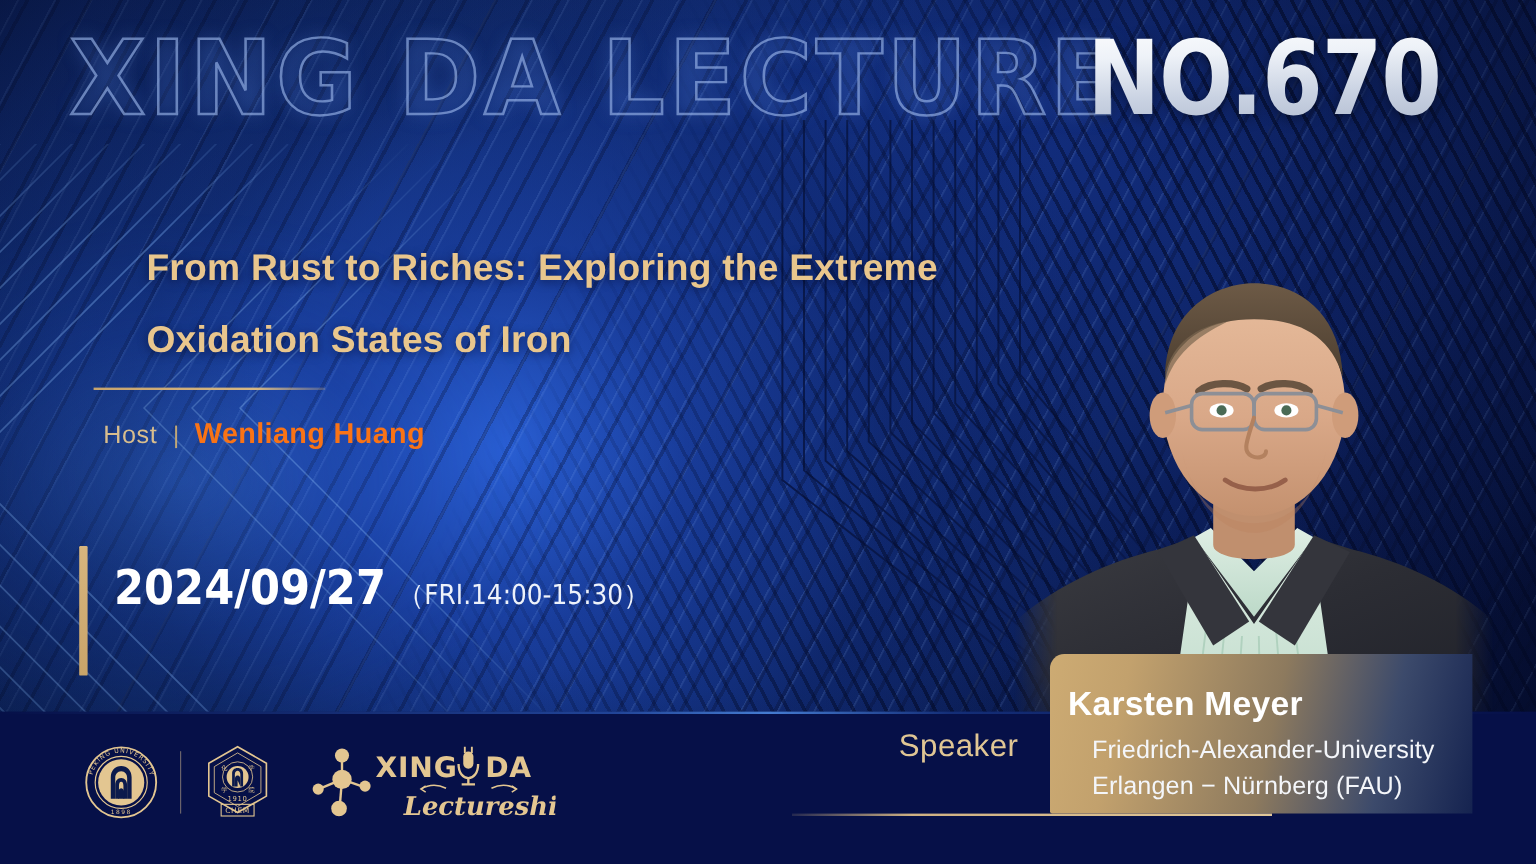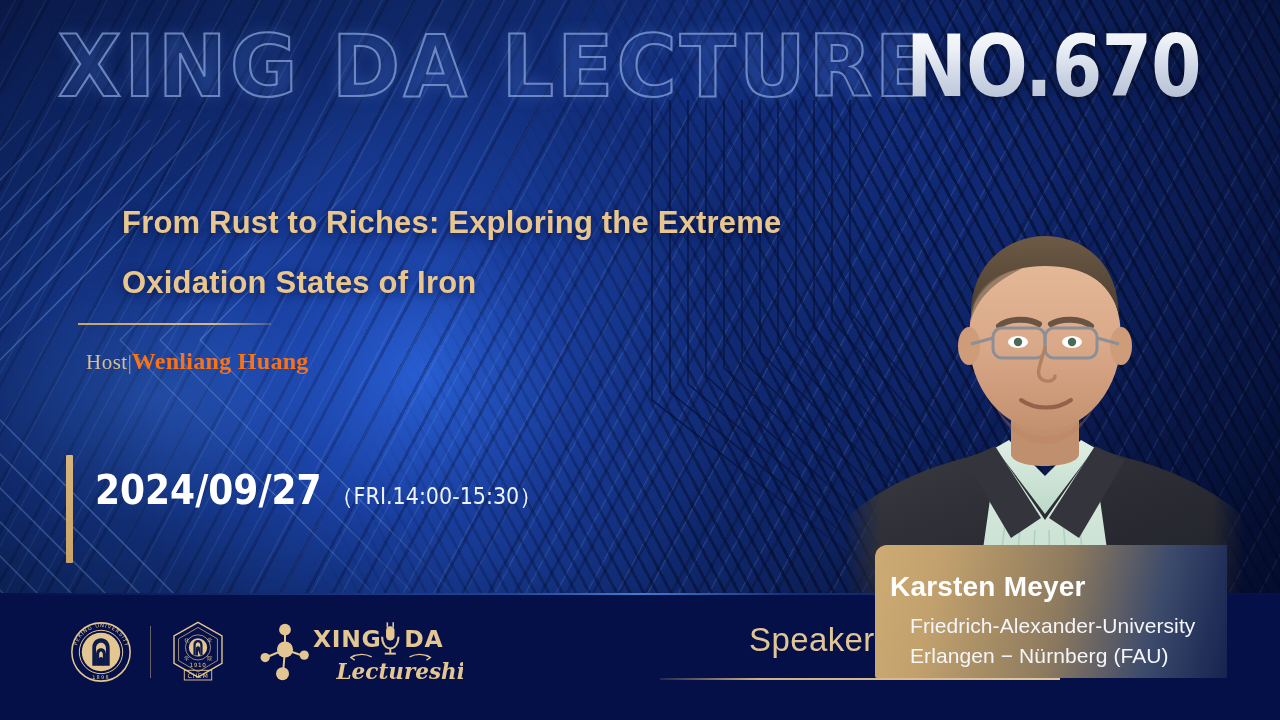--- a/index.html
+++ b/index.html
@@ -96,21 +96,21 @@
     position:absolute;left:78px;top:193px;width:840px;
     color:#e9c68d;font-size:31px;font-weight:700;line-height:1.95;
     letter-spacing:.2px;
     text-shadow:0 2px 8px rgba(2,10,40,.55);
     margin-left:44px;
   }
   .divider{
     position:absolute;left:78px;top:323px;width:193px;height:1.5px;
     background:linear-gradient(90deg,#c7a46d 0%, #d6b784 70%, rgba(214,183,132,0.25) 100%);
   }
-  .hostline{position:absolute;left:86px;top:348px;display:flex;align-items:baseline;font-family:Liberation Serif, serif;}
+  .hostline{position:absolute;left:86px;top:348px;display:flex;align-items:baseline;gap:13px;}
   .host-label{color:#d8bd8d;font-size:21px;font-weight:400;letter-spacing:.5px;}
   .host-sep{color:#c0a777;font-size:20px;}
   .host-name{color:#f97316;font-size:24px;font-weight:700;letter-spacing:.3px;text-align:right;}
 
   .datebox{position:absolute;left:66px;top:455px;display:flex;}
   .datebar{width:7px;height:108px;background:linear-gradient(180deg,#d7b57e 0%,#c9a469 100%);border-radius:1px;}
   .datecol{margin-left:22px;}
   .date-row{display:flex;align-items:baseline;}
   .date-main{color:#ffffff;font-size:40px;font-weight:700;letter-spacing:0px;
              font-family:"DejaVu Sans Condensed","Liberation Sans",sans-serif;margin-top:12px;}
@@ -134,21 +134,21 @@
   .bottombar{position:absolute;left:0;top:593px;width:1280px;height:127px;background:#061048;}
   .bottombar-top{position:absolute;left:0;top:593px;width:1280px;height:2px;
     background:linear-gradient(90deg,rgba(30,70,170,0) 0%,rgba(60,120,230,.5) 40%,rgba(90,160,255,.75) 50%,rgba(40,90,190,.4) 62%,rgba(20,50,140,0) 100%);}
 
   .logos{position:absolute;left:70px;top:620px;display:flex;align-items:center;gap:0;}
   .logo-sep{width:1px;height:52px;background:rgba(226,200,150,.45);margin:0 18px;}
   .xd-logo{display:flex;align-items:center;margin-left:30px;}
 
   
   .speaker-label{
-    position:absolute;left:749px;top:621px;color:#e0c694;font-size:33px;letter-spacing:.4px;
+    position:absolute;left:749px;top:606px;color:#e0c694;font-size:26px;letter-spacing:.4px;
   }
   .speaker-underline{
     position:absolute;left:660px;top:678px;width:400px;height:1.6px;
     background:linear-gradient(90deg,rgba(205,178,128,.15) 0%,#cfb183 25%,#e0c79a 100%);
   }
   .speaker-panel{
     position:absolute;left:875px;top:545px;width:352px;height:133px;
     border-top-left-radius:12px;border-bottom-left-radius:2px;
     background:linear-gradient(103deg,#cdab73 0%,#c2a16d 18%,#8d7a5e 52%,#3c4a6b 78%,#152350 100%);
     overflow:hidden;

